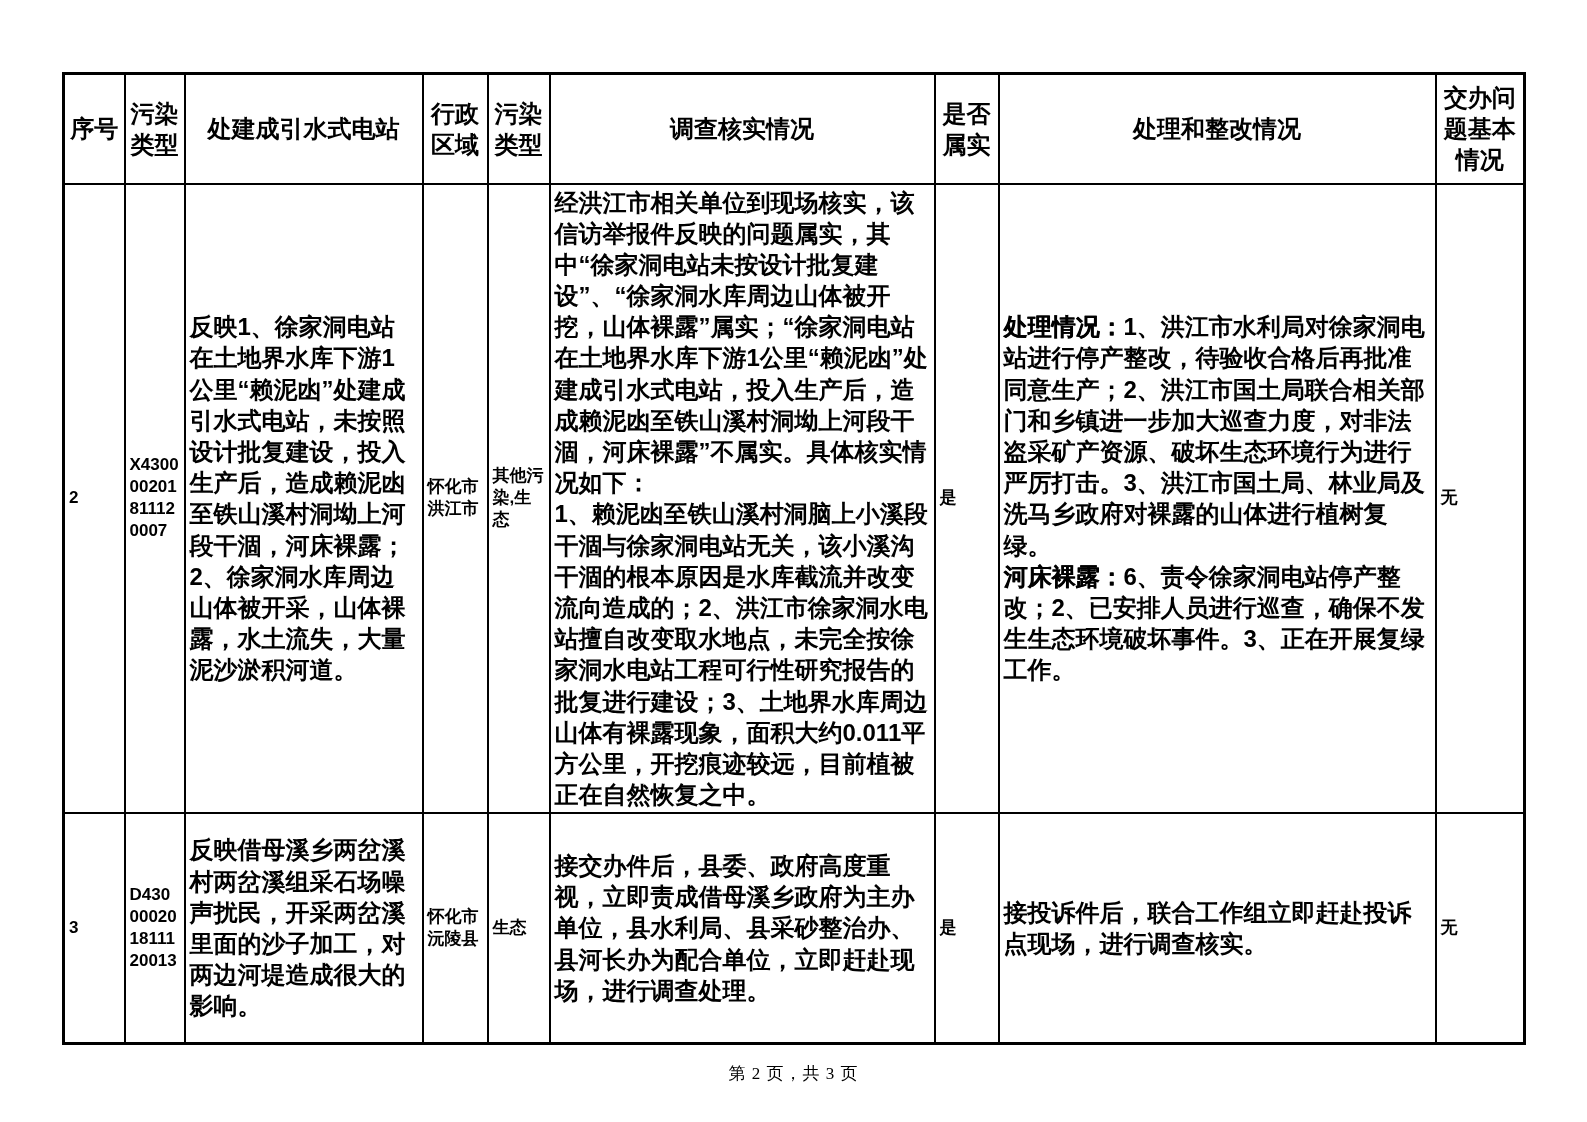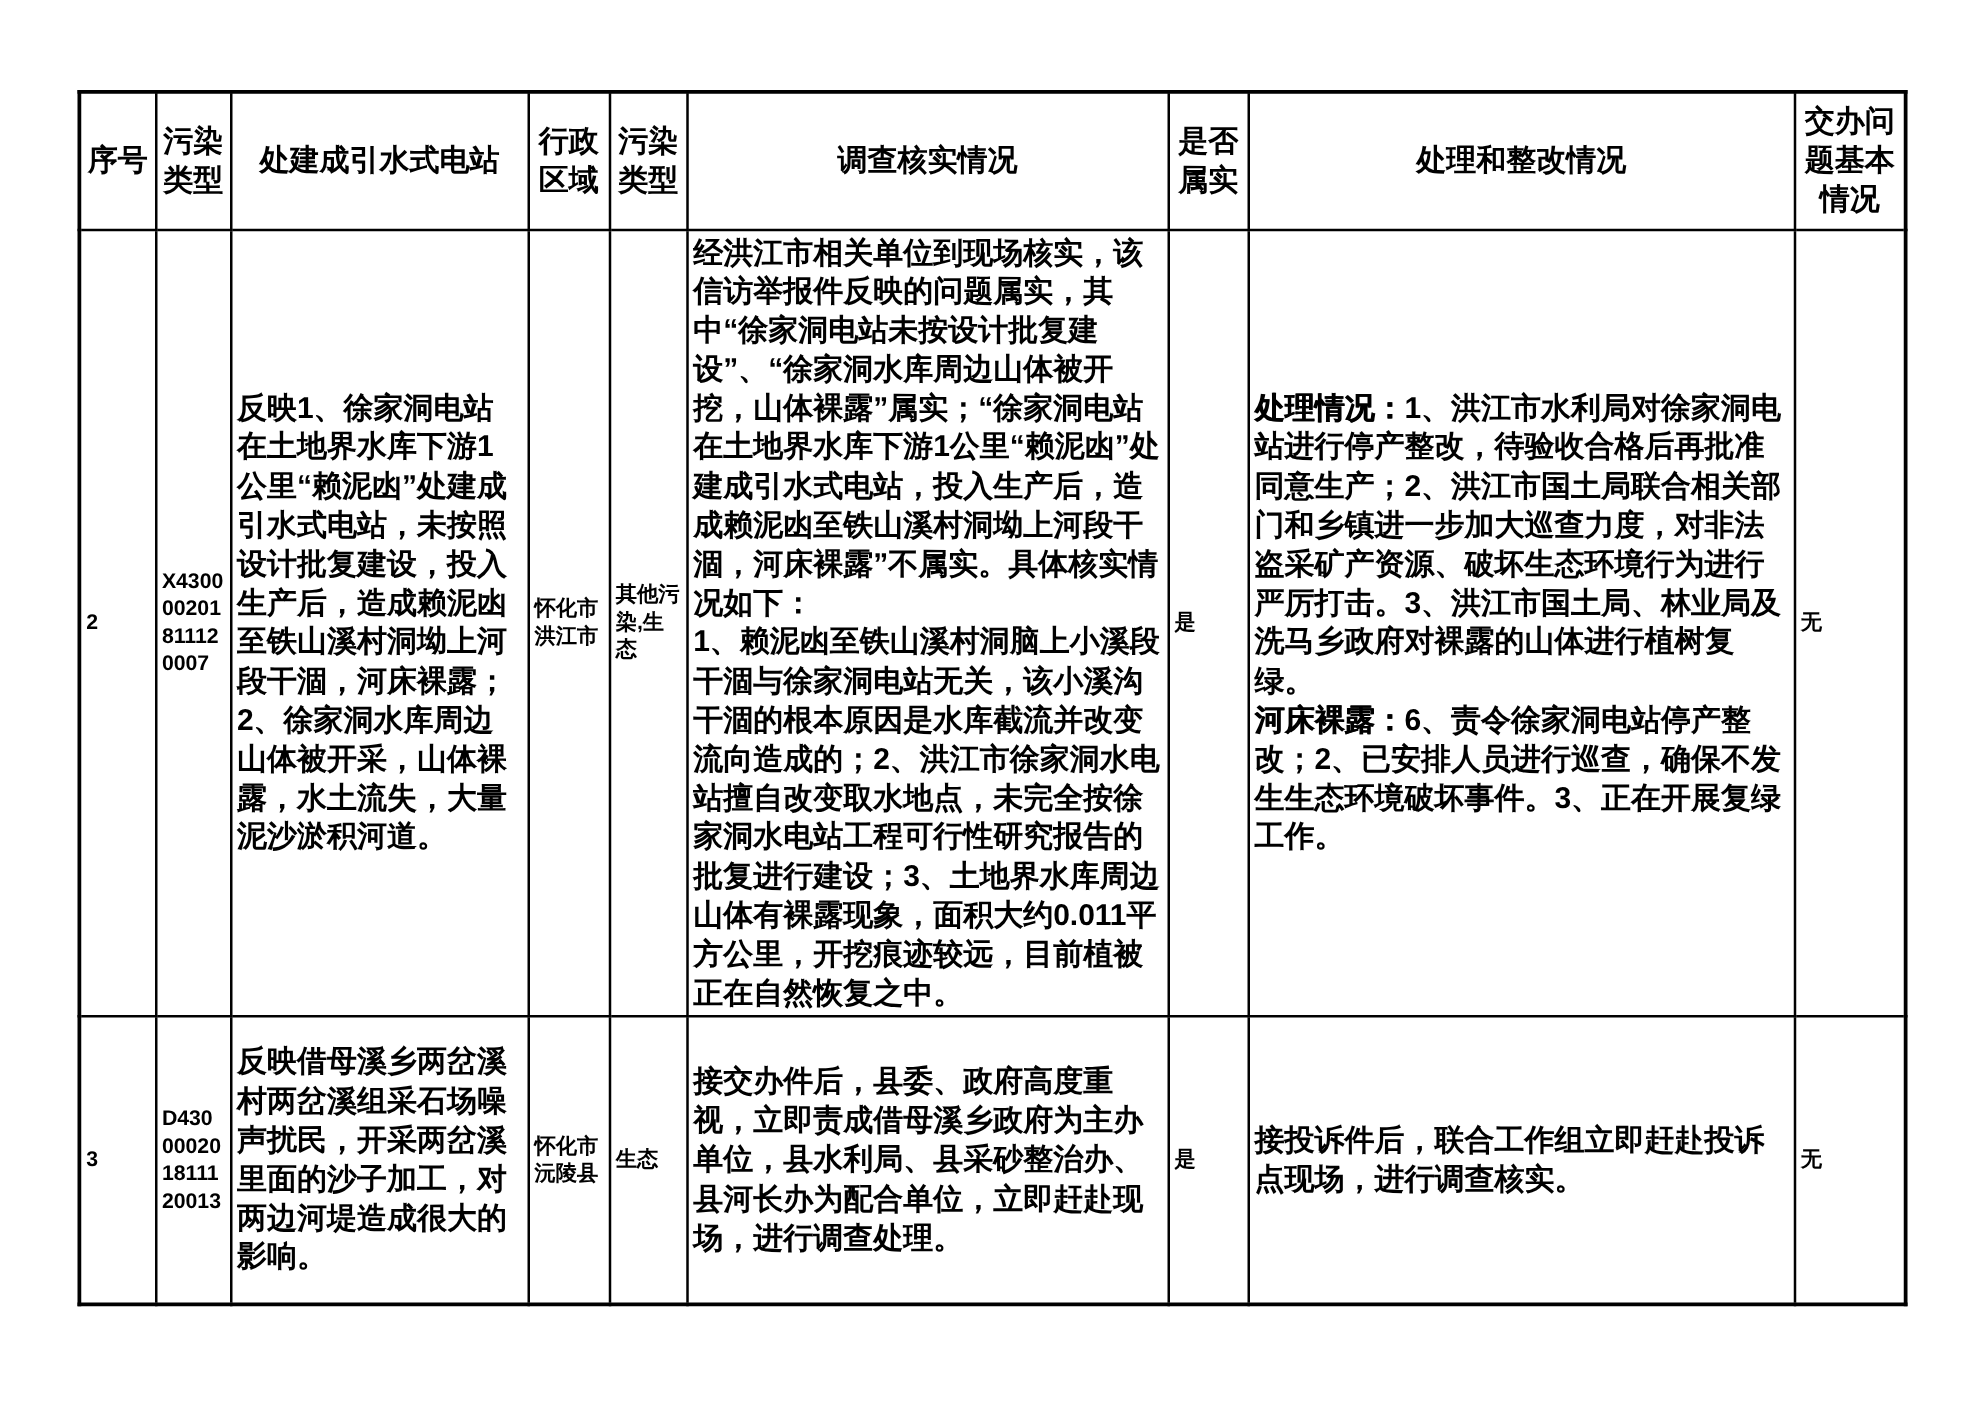--- a/index.html
+++ b/index.html
@@ -130,14 +130,15 @@
       <td class="left prewrap">接交办件后，县委、政府高度重视，立即责成借母溪乡政府为主办单位，县水利局、县采砂整治办、县河长办为配合单位，立即赶赴现场，进行调查处理。</td>
       <td class="center">是</td>
       <td class="left">
         <span class="seg"><span class="seg-label"></span><span>接投诉件后，联合工作组立即赶赴投诉点现场，进行调查核实。</span></span>
       </td>
       <td class="center">无</td>
     </tr>
   </tbody>
     </table>
 
+  <div class="footer">第 2 页，共 3 页</div>
 
 </div>
 
 </body></html>

